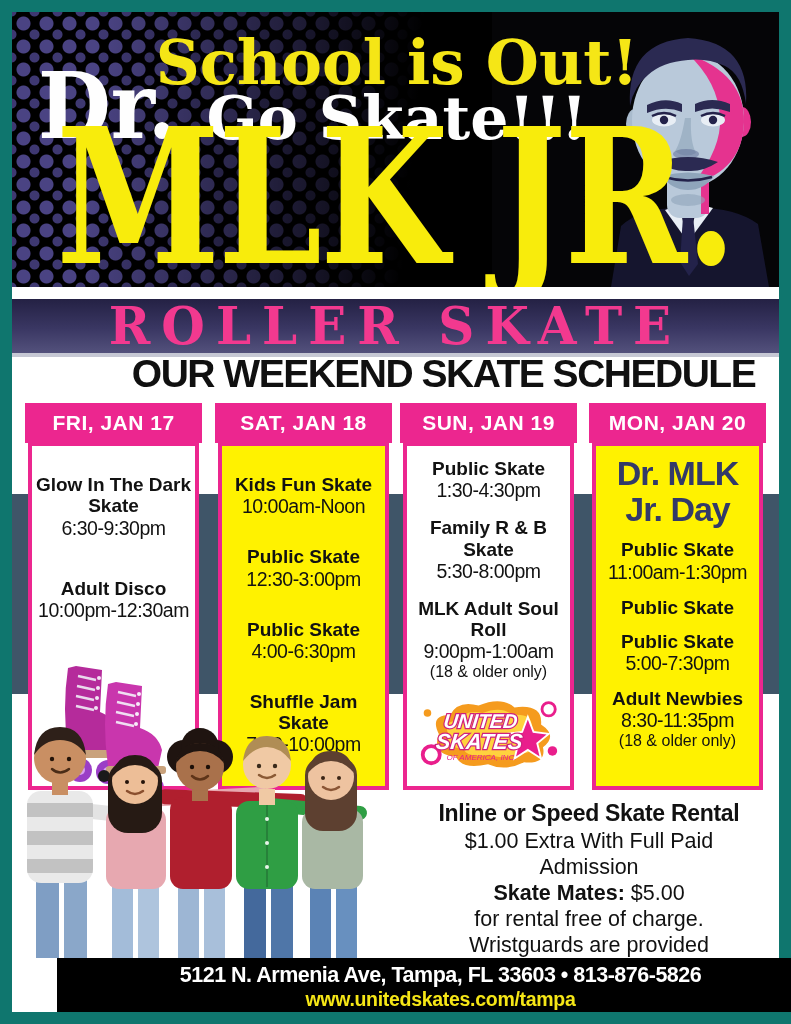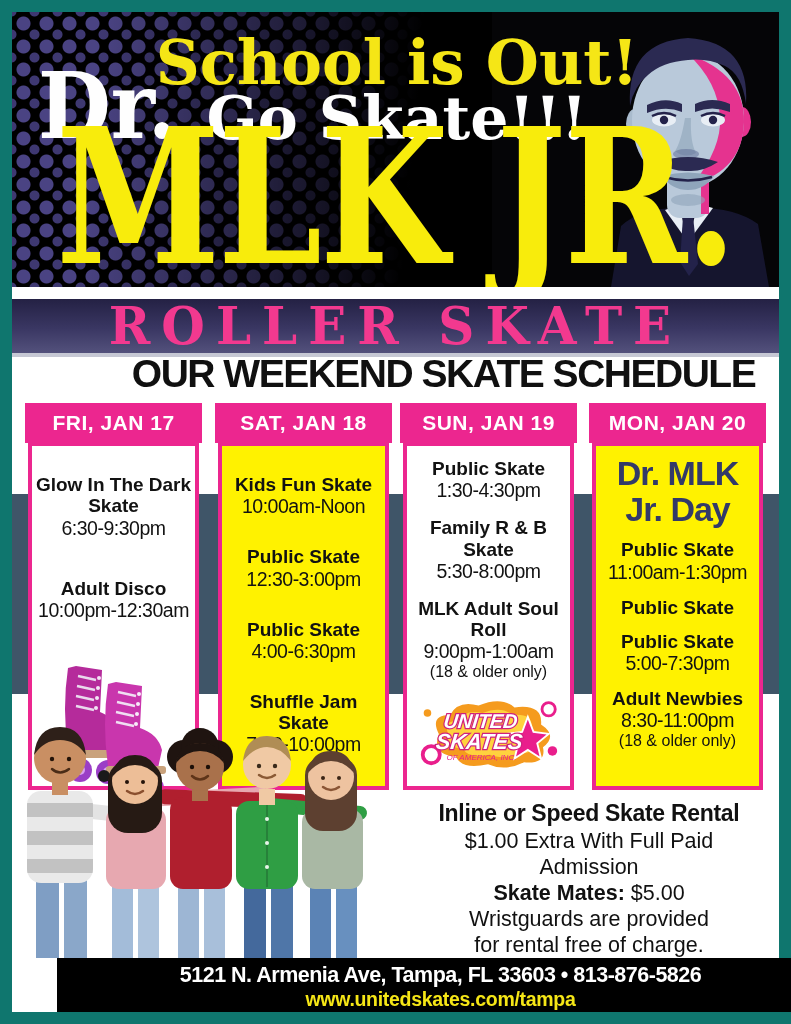--- a/index.html
+++ b/index.html
@@ -241,21 +241,21 @@
         </div>
         <div class="ev">
           <div class="ev-name">Public Skate</div>
         </div>
         <div class="ev">
           <div class="ev-name">Public Skate</div>
           <div class="ev-time">5:00-7:30pm</div>
         </div>
         <div class="ev">
           <div class="ev-name">Adult Newbies</div>
-          <div class="ev-time">8:30-11:00pm</div>
+          <div class="ev-time">8:30-11:35pm</div>
           <div class="ev-note">(18 &amp; older only)</div>
         </div>
       </div>
     </div>
 
     <svg class="kids" viewBox="0 0 378 255" xmlns="http://www.w3.org/2000/svg">
 
       <rect x="52" y="98" width="92" height="15" rx="7" fill="#e3e3e3" transform="rotate(6 52 98)"></rect>
       <rect x="96" y="92" width="160" height="14" rx="7" fill="#e7a8b0" transform="rotate(-3 96 92)"></rect>
       <rect x="146" y="86" width="150" height="15" rx="7" fill="#b01f2e" transform="rotate(2 146 86)"></rect>
@@ -338,22 +338,22 @@
           <circle cx="327" cy="75" r="2" fill="#3a2415"></circle>
         <path d="M311,84 q8,6 16,0" stroke="#8a5535" stroke-width="2.5" fill="none" stroke-linecap="round"></path>
       </g>
     </svg>
 
     <div class="rental">
       <div class="rh">Inline or Speed Skate Rental</div>
       <div class="rl">$1.00 Extra With Full Paid</div>
       <div class="rl">Admission</div>
       <div class="rl"><span class="rb">Skate Mates:</span><span> $5.00</span></div>
+      <div class="rl">for rental free of charge.</div>
       <div class="rl">Wristguards are provided</div>
-      <div class="rl">for rental free of charge.</div>
     </div>
 
     <div class="footer">
       <div class="addr">5121 N. Armenia Ave, Tampa, FL 33603 • 813-876-5826</div>
       <div class="site">www.unitedskates.com/tampa</div>
     </div>
 
   </div>
 </div>
 

